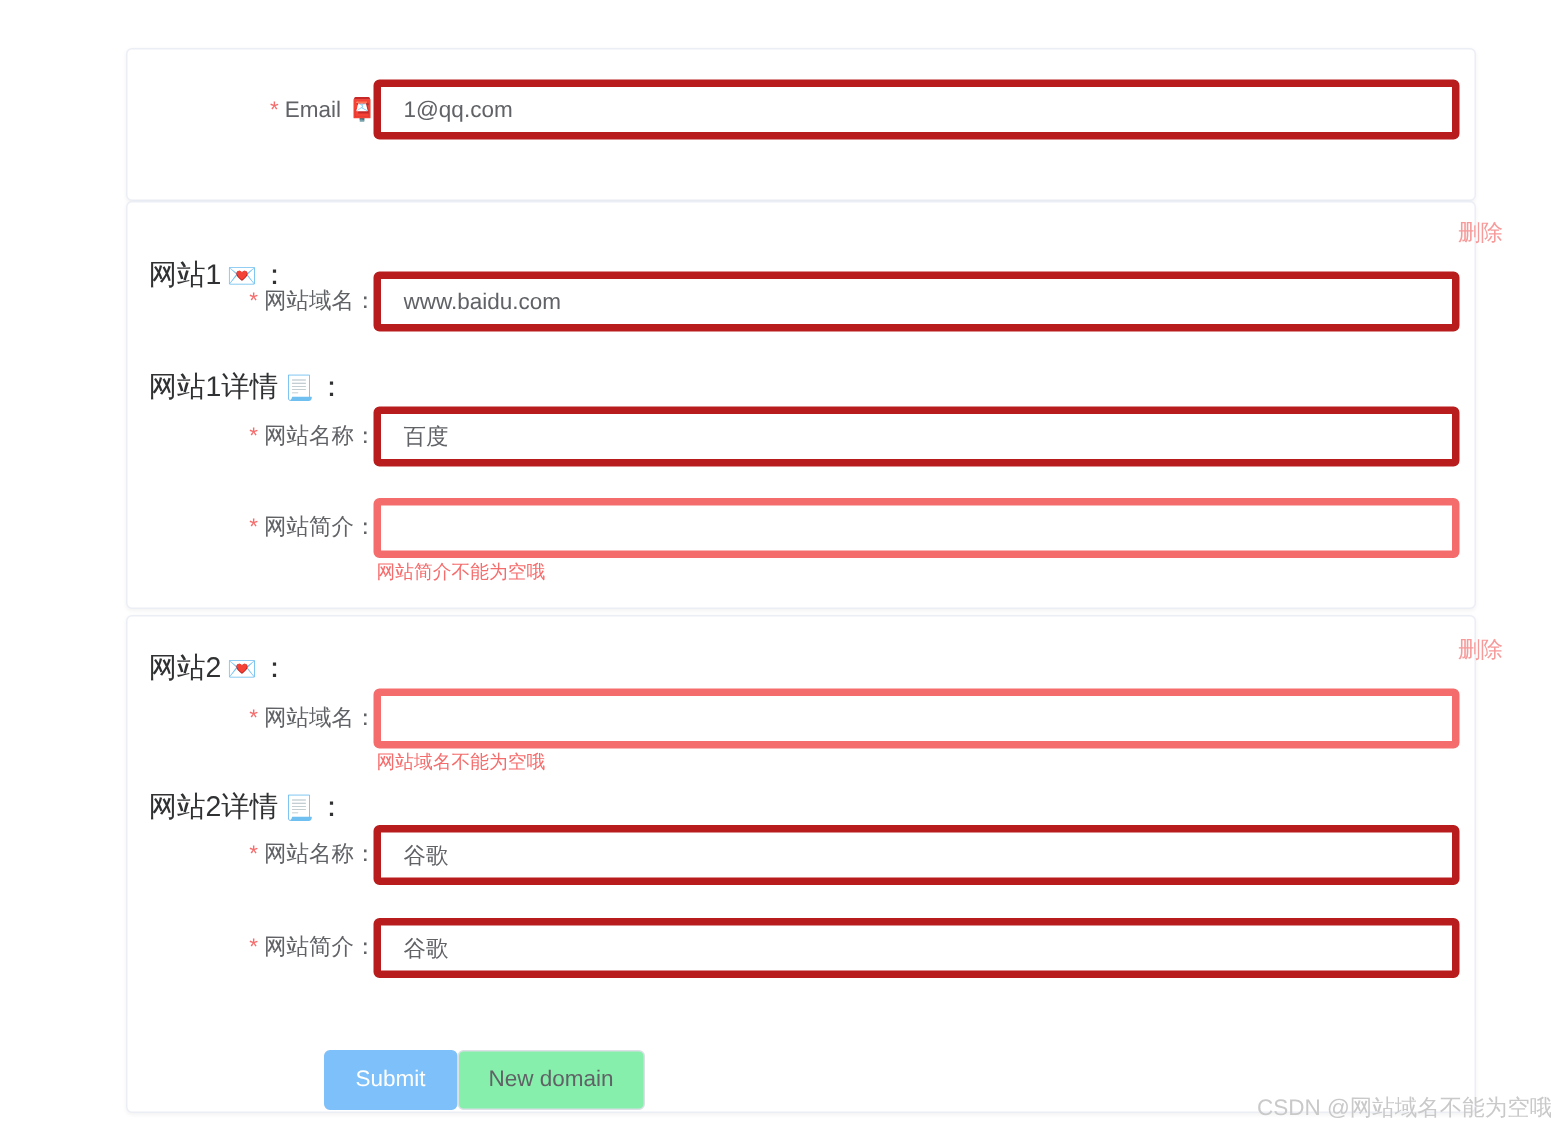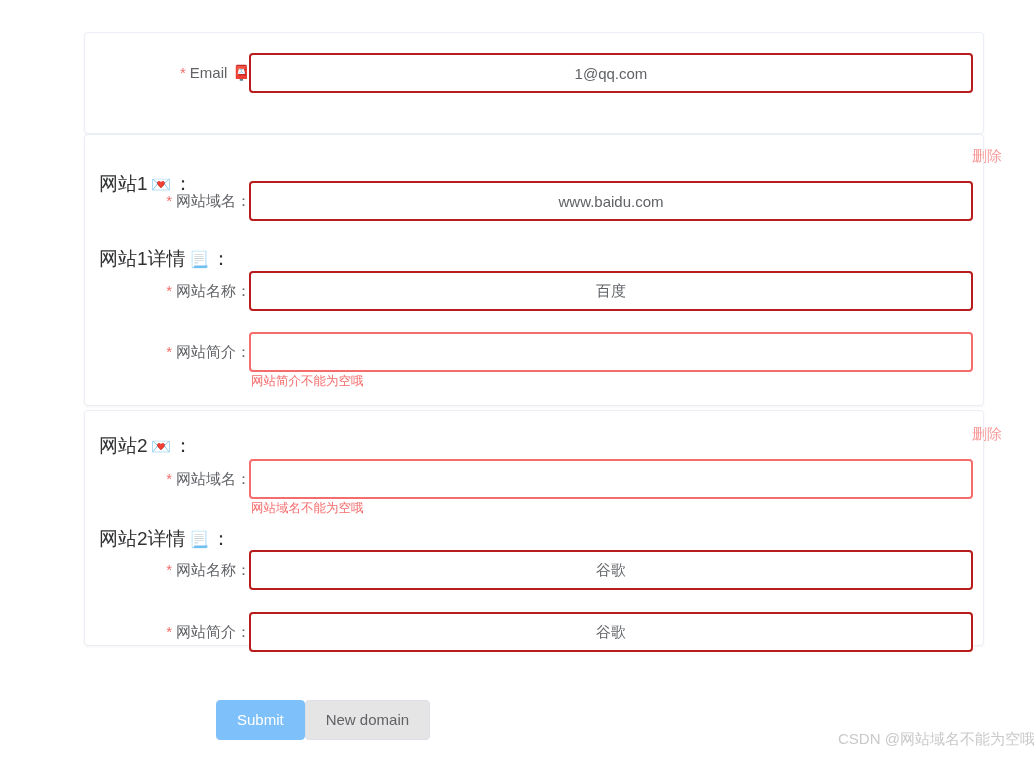--- a/index.html
+++ b/index.html
@@ -27,21 +27,21 @@
     width: 900px;
     background: #ffffff;
     border: 1px solid #ebeef5;
     border-radius: 4px;
     box-shadow: 0 1px 3px rgba(0,0,0,0.05);
     margin-left: 20px;
   }
 
   #card-email   { top: 32px;  height: 102px; }
   #card-site-1  { top: 134px; height: 272px; }
-  #card-site-2  { top: 410px; height: 236px; padding-left: 29px; }
+  #card-site-2  { top: 410px; height: 332px; padding-left: 29px; }
 
   
   .form-row {
     position: absolute;
     left: 0;
     width: 100%;
     height: 40px;
   }
 
   .form-label {
@@ -69,24 +69,23 @@
 
   .text-input {
     display: block;
     width: 100%;
     height: 40px;
     padding: 0 15px;
     font-size: 15px;
     font-family: "Liberation Sans", "DejaVu Sans", sans-serif;
     color: #606266;
     background: #ffffff;
-    border: 2px solid #b91c1c;
+    border: 5px solid #b91c1c;
     border-radius: 4px;
     outline: none;
-    text-align: center;
   }
   .text-input::placeholder { color: #c0c4cc; }
   .text-input.has-error { border-color: #f56c6c; }
 
   .error-text {
     position: absolute;
     left: 2px;
     top: 41px;
     font-size: 12.5px;
     color: #f56c6c;
@@ -133,21 +132,21 @@
     align-items: center;
   }
 
   .btn {
     height: 40px;
     padding: 0 20px;
     font-size: 15px;
     font-family: "Liberation Sans", "DejaVu Sans", sans-serif;
     border-radius: 4px;
     border: 1px solid #dcdfe6;
-    background: #e5e5e5;
+    background: #86efac;
     color: #606266;
     cursor: pointer;
     line-height: 38px;
   }
   .btn-primary {
     background: #7ec0f9;
     border-color: #7ec0f9;
     color: #ffffff;
   }
 

